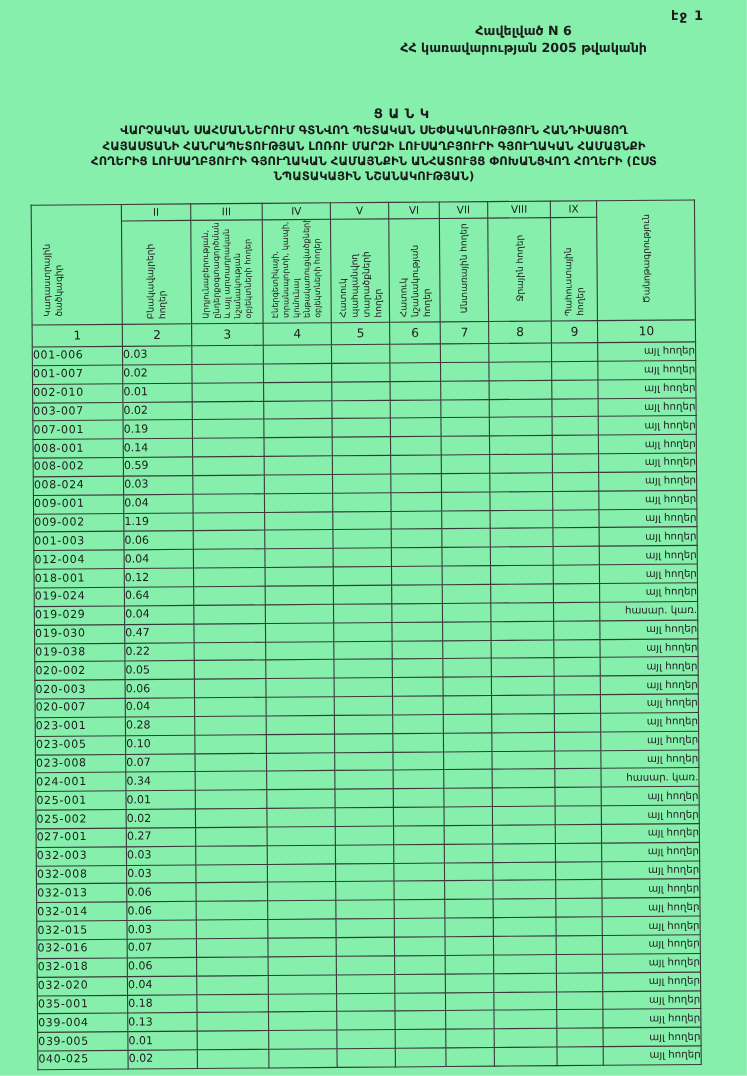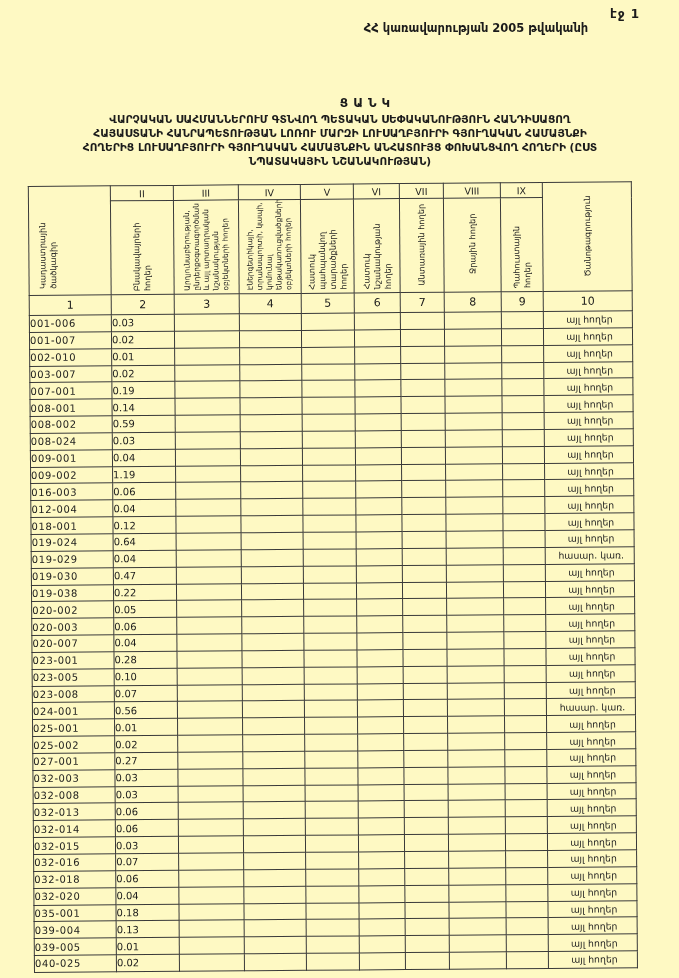--- a/index.html
+++ b/index.html
@@ -5,21 +5,21 @@
   * { box-sizing: border-box; }
   html,body { margin:0; padding:0; }
   body {
     width:679px; height:978px; overflow:hidden;
     background:#ffffff;
     font-family:"DejaVu Sans", sans-serif;
     color:#1b1b1b;
   }
   .page {
     position:relative; width:679px; height:978px;
-    background:#fef9c3;
+    background:#86efac;
   }
   .page-label {
     position:absolute; top:7px; left:610px;
     font-size:12px; font-weight:bold; letter-spacing:1px;
   }
   .appendix {
     position:absolute; top:21px; left:308px; width:336px;
     text-align:center; font-weight:bold; font-size:11.5px; line-height:1.3;
   }
   .doc-title {
@@ -48,31 +48,32 @@
     writing-mode:vertical-rl; transform:rotate(180deg);
     font-size:7.4px; line-height:1.3; max-height:88px;
     text-align:left; color:#222;
   }
   .vert.big { font-size:8.2px; }
   th.corner { vertical-align:bottom; text-align:left; }
   th.corner .vert { margin:0 0 4px 8px; max-height:70px; }
   tbody td { height:16.85px; }
   td.c-code { letter-spacing:0.6px; font-size:10px; }
   td.c-val  { text-align:left; font-size:10px; }
-  td.c-note { text-align:center; padding-left:3px; font-size:9.3px; color:#222; }
+  td.c-note { text-align:right; padding-left:3px; font-size:9.3px; color:#222; }
   td.c-empty { background:transparent; }
 </style>
 </head>
 <body>
 
 <div class="page">
 
   <div class="page-label">էջ 1</div>
 
   <div class="appendix">
+    <div>Հավելված N 6</div>
     <div>ՀՀ կառավարության 2005 թվականի</div>
   </div>
 
   <div class="doc-title">ՑԱՆԿ</div>
 
   <div class="doc-subtitle">
     <div>ՎԱՐՉԱԿԱՆ ՍԱՀՄԱՆՆԵՐՈՒՄ ԳՏՆՎՈՂ ՊԵՏԱԿԱՆ ՍԵՓԱԿԱՆՈՒԹՅՈՒՆ ՀԱՆԴԻՍԱՑՈՂ</div>
     <div>ՀԱՅԱՍՏԱՆԻ ՀԱՆՐԱՊԵՏՈՒԹՅԱՆ ԼՈՌՈՒ ՄԱՐԶԻ ԼՈՒՍԱՂԲՅՈՒՐԻ ԳՅՈՒՂԱԿԱՆ ՀԱՄԱՅՆՔԻ</div>
     <div>ՀՈՂԵՐԻՑ ԼՈՒՍԱՂԲՅՈՒՐԻ ԳՅՈՒՂԱԿԱՆ ՀԱՄԱՅՆՔԻՆ ԱՆՀԱՏՈՒՅՑ ՓՈԽԱՆՑՎՈՂ ՀՈՂԵՐԻ (ԸՍՏ</div>
     <div>ՆՊԱՏԱԿԱՅԻՆ ՆՇԱՆԱԿՈՒԹՅԱՆ)</div>
@@ -262,21 +263,21 @@
           <td class="c-empty"></td>
           <td class="c-empty"></td>
           <td class="c-empty"></td>
           <td class="c-empty"></td>
           <td class="c-empty"></td>
           <td class="c-empty"></td>
           <td class="c-empty"></td>
           <td class="c-note">այլ հողեր</td>
         </tr>
         <tr>
-          <td class="c-code">016-003</td>
+          <td class="c-code">001-003</td>
           <td class="c-val">0.06</td>
           <td class="c-empty"></td>
           <td class="c-empty"></td>
           <td class="c-empty"></td>
           <td class="c-empty"></td>
           <td class="c-empty"></td>
           <td class="c-empty"></td>
           <td class="c-empty"></td>
           <td class="c-note">այլ հողեր</td>
         </tr>
@@ -419,21 +420,21 @@
           <td class="c-empty"></td>
           <td class="c-empty"></td>
           <td class="c-empty"></td>
           <td class="c-empty"></td>
           <td class="c-empty"></td>
           <td class="c-empty"></td>
           <td class="c-note">այլ հողեր</td>
         </tr>
         <tr>
           <td class="c-code">024-001</td>
-          <td class="c-val">0.56</td>
+          <td class="c-val">0.34</td>
           <td class="c-empty"></td>
           <td class="c-empty"></td>
           <td class="c-empty"></td>
           <td class="c-empty"></td>
           <td class="c-empty"></td>
           <td class="c-empty"></td>
           <td class="c-empty"></td>
           <td class="c-note">հասար. կառ.</td>
         </tr>
         <tr>

